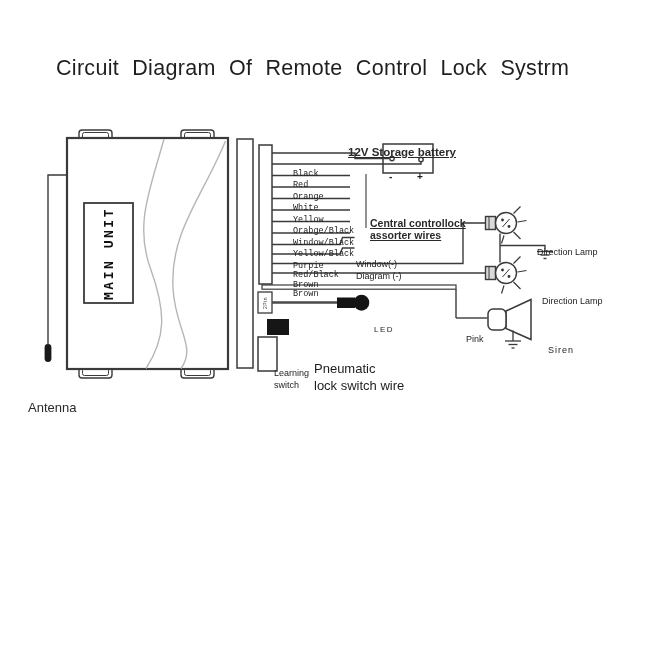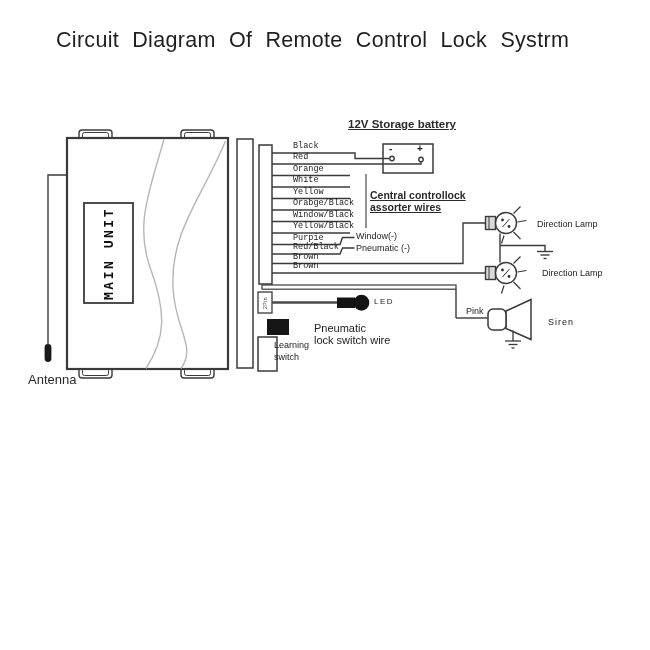--- a/index.html
+++ b/index.html
@@ -1,19 +1,19 @@
 <!DOCTYPE html>
 <html><head>
 <meta charset="utf-8">
 <style>
   html,body{margin:0;padding:0;background:#fff;}
   #canvas{position:relative;width:650px;height:650px;background:#ffffff;overflow:hidden;
           font-family:"Liberation Sans",sans-serif;}
   #wiring{position:absolute;left:0;top:0;z-index:2;}
-  .lbl{position:absolute;color:#1d1d1d;white-space:pre-line;line-height:1.15;z-index:4;}
+  .lbl{position:absolute;color:#1d1d1d;white-space:pre-line;line-height:1.15;z-index:4;margin-top:28px;}
   .title{font-size:21.5px;letter-spacing:.3px;word-spacing:7px;color:#1f1f1f;white-space:nowrap;}
   .bold{font-weight:bold;color:#2a2a2a;text-decoration:underline;}
   .wire-label{left:293px;font-size:8.5px;white-space:nowrap;font-family:Liberation Mono, monospace;}
   .vertical-box{position:absolute;display:flex;align-items:center;justify-content:center;z-index:4;}
   .vertical-box span{transform:rotate(-90deg);white-space:nowrap;display:block;}
   #main-unit-text{left:84px;top:203px;width:49px;height:100px;}
   #main-unit-text span{font-family:"DejaVu Sans Mono",monospace;font-weight:bold;font-size:13px;
                        letter-spacing:2.5px;color:#111;}
   #pin-text{left:258px;top:292px;width:14px;height:21px;}
   #pin-text span{font-size:5px;letter-spacing:.5px;color:#444;}
@@ -154,29 +154,29 @@
   <div class="lbl wire-label" style="top:210.5px">Window/Black</div>
   <div class="lbl wire-label" style="top:222px">Yellow/Black</div>
   <div class="lbl wire-label" style="top:233.5px">Purpie</div>
   <div class="lbl wire-label" style="top:243px">Red/Black</div>
   <div class="lbl wire-label" style="top:252.5px">Brown</div>
   <div class="lbl wire-label" style="top:262px">Brown</div>
 
   <div class="lbl bold" style="left:370px;top:190px;font-size:10.5px;line-height:11.5px">Central controllock
 assorter wires</div>
   <div class="lbl" style="left:356px;top:231px;font-size:9px">Window(-)</div>
-  <div class="lbl" style="left:356px;top:242.5px;font-size:9px">Pneumatic (-)</div>
+  <div class="lbl" style="left:356px;top:242.5px;font-size:9px">Diagram (-)</div>
 
   <div class="lbl" style="left:537px;top:218.5px;font-size:9px">Direction Lamp</div>
   <div class="lbl" style="left:542px;top:268px;font-size:9px">Direction Lamp</div>
 
   <div class="lbl" style="left:466px;top:306px;font-size:9px">Pink</div>
   <div class="lbl" style="left:548px;top:317px;font-size:9px;letter-spacing:1px">Siren</div>
   <div class="lbl" style="left:374px;top:297px;font-size:8px;letter-spacing:1.5px">LED</div>
-  <div class="lbl" style="left:314px;top:322px;font-size:11px;line-height:12px">Pneumatic
+  <div class="lbl" style="left:314px;top:332px;font-size:13px;line-height:17px">Pneumatic
 lock switch wire</div>
   <div class="lbl" style="left:274px;top:340px;font-size:9px;line-height:11.5px">Learning
 switch</div>
 
   <div class="lbl" style="left:28px;top:373px;font-size:13px;font-weight:normal;color:#2a2a2a">Antenna</div>
 
   <div class="vertical-box" id="main-unit-text">
     <span>MAIN UNIT</span>
   </div>
   <div class="vertical-box" id="pin-text">

